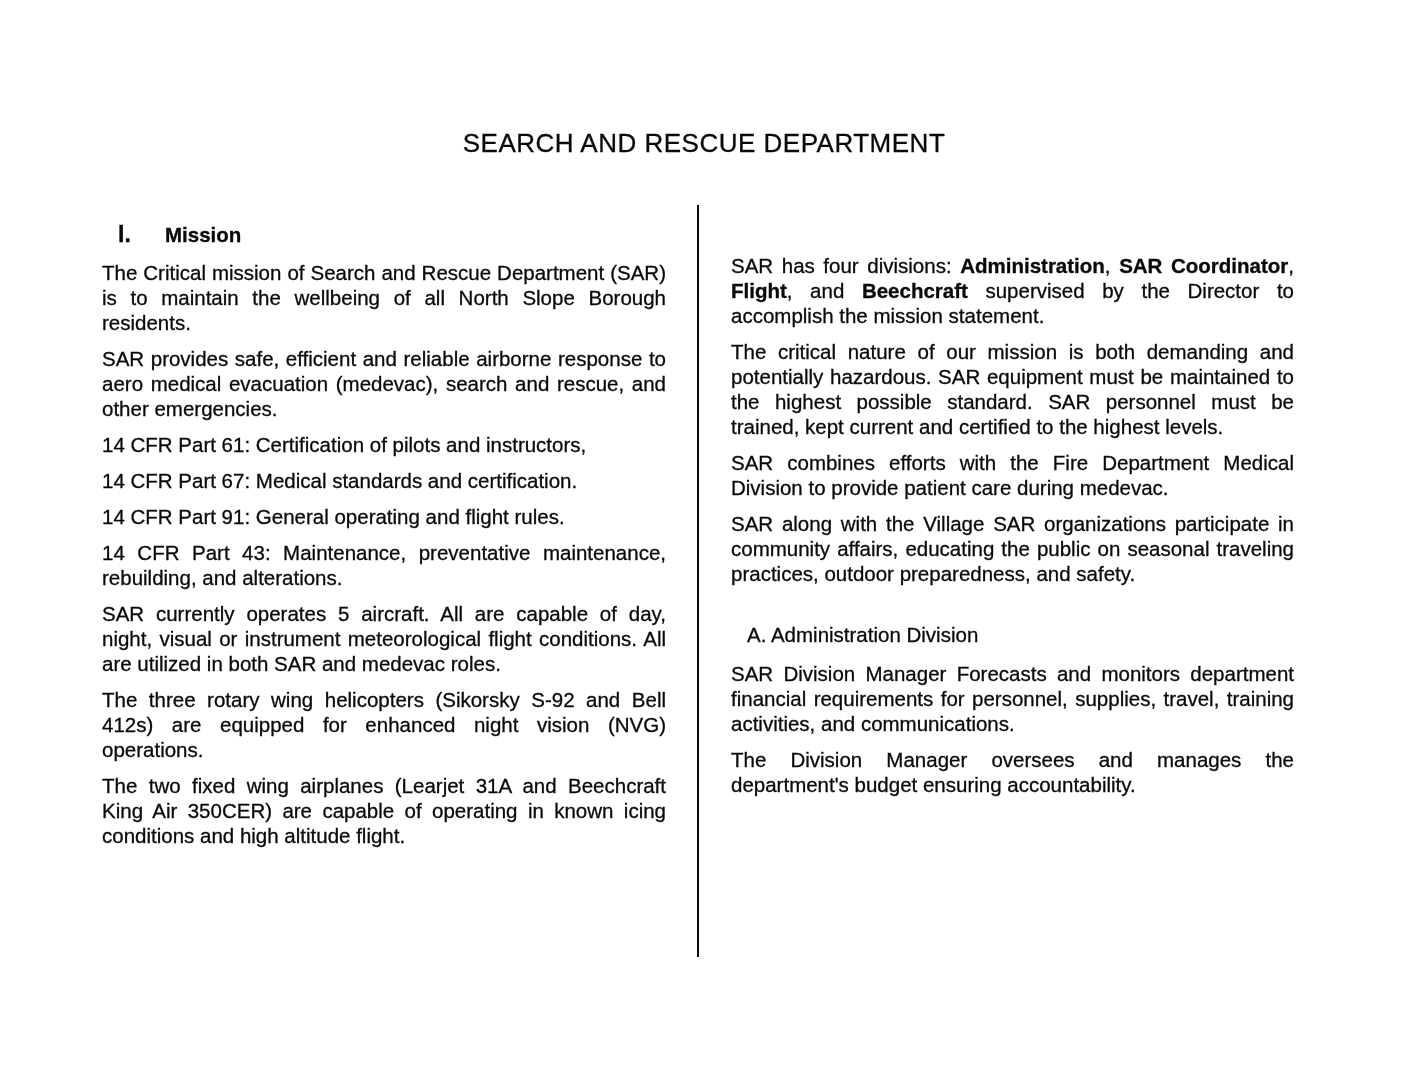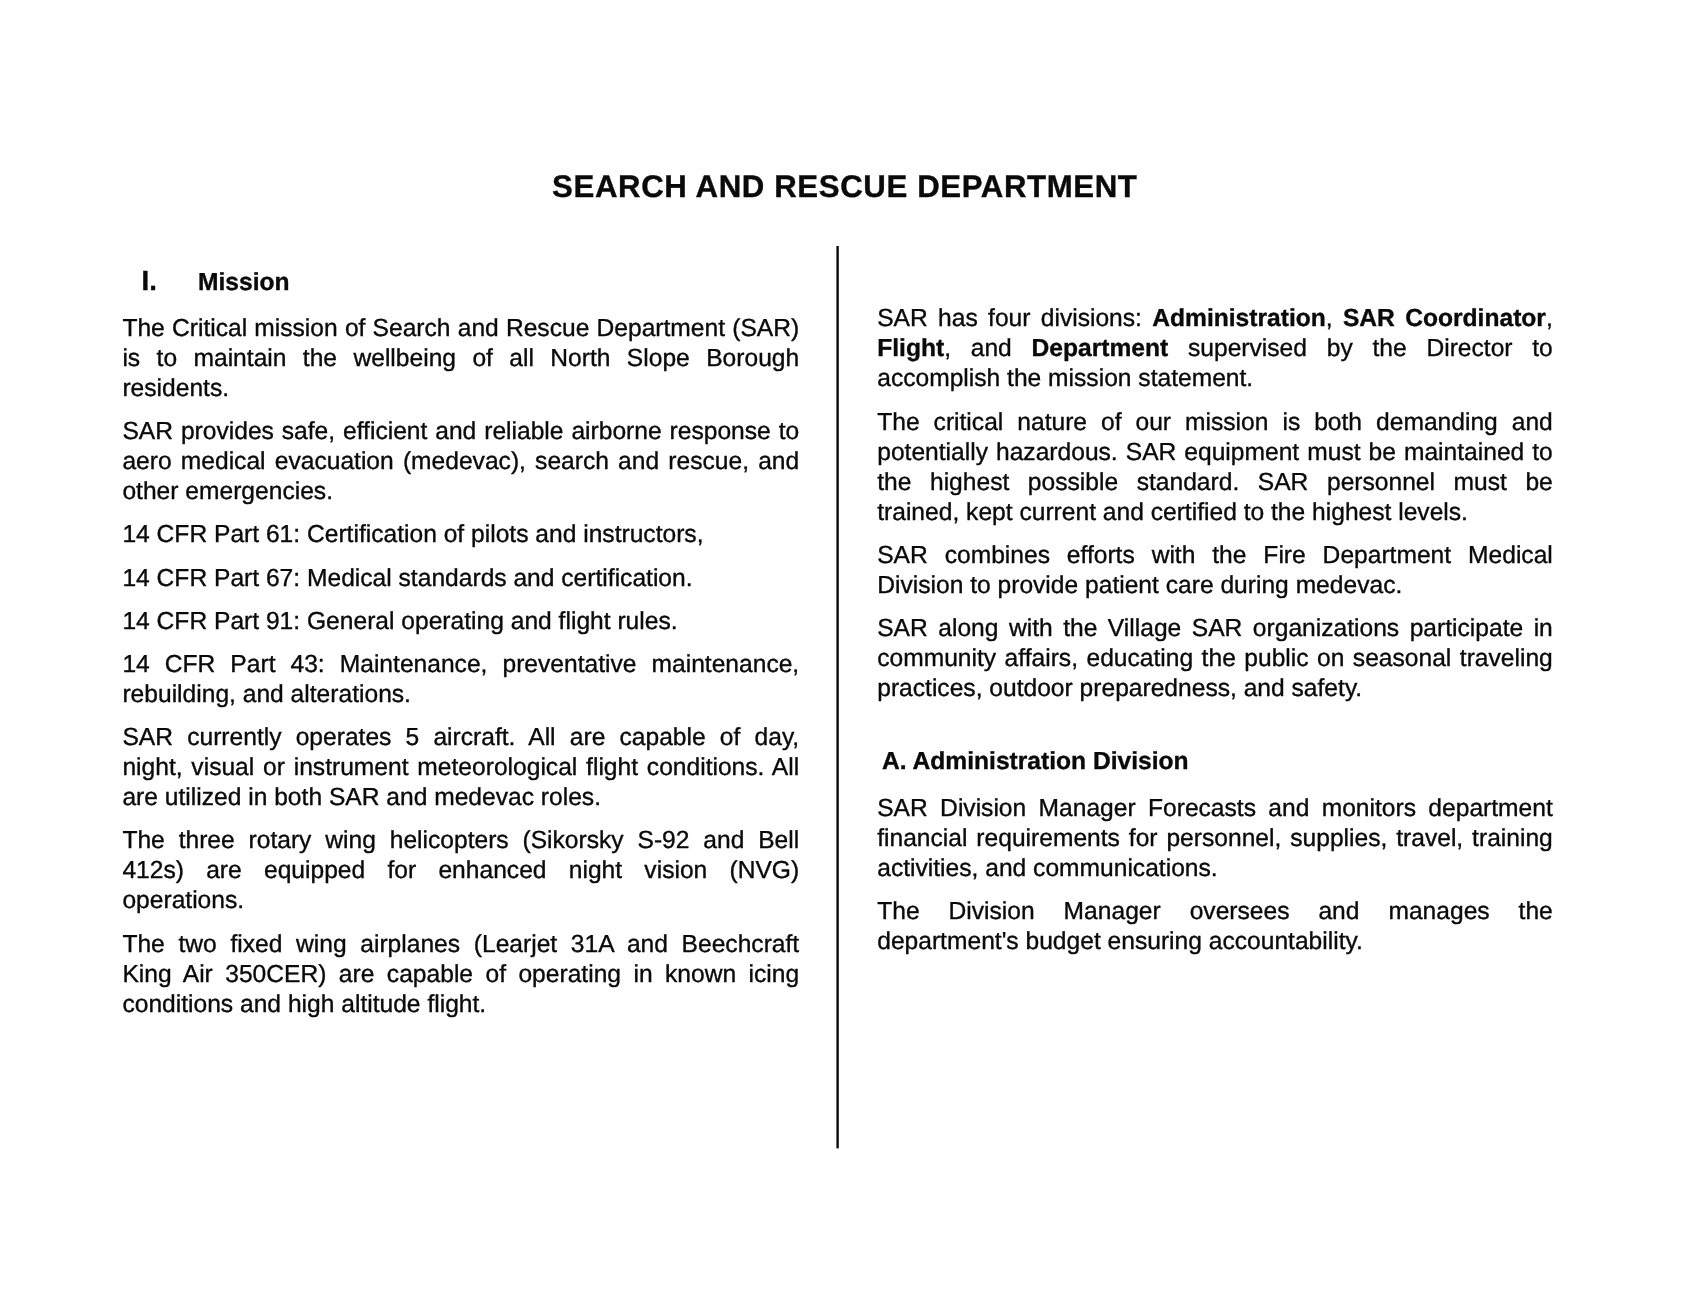--- a/index.html
+++ b/index.html
@@ -13,25 +13,25 @@
     height: 1088px;
     background: #ffffff;
     color: #0a0a0a;
     font-family: "Liberation Sans", "DejaVu Sans", sans-serif;
     overflow: hidden;
     -webkit-text-stroke: 0.3px currentColor;
   }
   .doc-title {
     position: absolute;
     left: 0;
-    top: 140px;
+    top: 128px;
     width: 1408px;
     text-align: center;
     font-size: 26px;
-    font-weight: bold;
+    font-weight: normal;
     letter-spacing: 0.5px;
   }
   .column {
     position: absolute;
     font-size: 20.5px;
     line-height: 25px;
   }
   .column p {
     margin: 0 0 11px 0;
     text-align: justify;
@@ -54,23 +54,23 @@
   }
   .sec-heading.first {
     margin-top: 0;
   }
   .sec-heading .numeral {
     display: inline-block;
     width: 47px;
     font-size: 23px;
   }
   .sub-heading {
-    font-weight: bold;
+    font-weight: normal;
     font-size: 20.5px;
-    margin: 36px 0 14px 4px;
+    margin: 36px 0 14px 16px;
   }
   .b { font-weight: bold; }
   .divider {
     position: absolute;
     left: 697px;
     top: 205px;
     width: 2px;
     height: 752px;
     background: #0a0a0a;
   }
@@ -109,21 +109,21 @@
     <p>SAR currently operates 5 aircraft. All are capable of day, night, visual or instrument meteorological flight conditions. All are utilized in both SAR and medevac roles.</p>
     <p>The three rotary wing helicopters (Sikorsky S-92 and Bell 412s) are equipped for enhanced night vision (NVG) operations.</p>
     <p>The two fixed wing airplanes (Learjet 31A and Beechcraft King Air 350CER) are capable of operating in known icing conditions and high altitude flight.</p>
   </div>
 
   <div class="divider"></div>
 
   <div class="column col-right">
 
     <p>
-      <span>SAR has four divisions: </span><span class="b">Administration</span><span>, </span><span class="b">SAR Coordinator</span><span>, </span><span class="b">Flight</span><span>, and </span><span class="b">Department</span><span> supervised by the Director to accomplish the mission statement.</span>
+      <span>SAR has four divisions: </span><span class="b">Administration</span><span>, </span><span class="b">SAR Coordinator</span><span>, </span><span class="b">Flight</span><span>, and </span><span class="b">Beechcraft</span><span> supervised by the Director to accomplish the mission statement.</span>
     </p>
 
     <p>The critical nature of our mission is both demanding and potentially hazardous. SAR equipment must be maintained to the highest possible standard. SAR personnel must be trained, kept current and certified to the highest levels.</p>
     <p>SAR combines efforts with the Fire Department Medical Division to provide patient care during medevac.</p>
     <p>SAR along with the Village SAR organizations participate in community affairs, educating the public on seasonal traveling practices, outdoor preparedness, and safety.</p>
 
     <div class="sub-heading">A. Administration Division</div>
 
     <p>SAR Division Manager Forecasts and monitors department financial requirements for personnel, supplies, travel, training activities, and communications.</p>
     <p>The Division Manager oversees and manages the department's budget ensuring accountability.</p>

